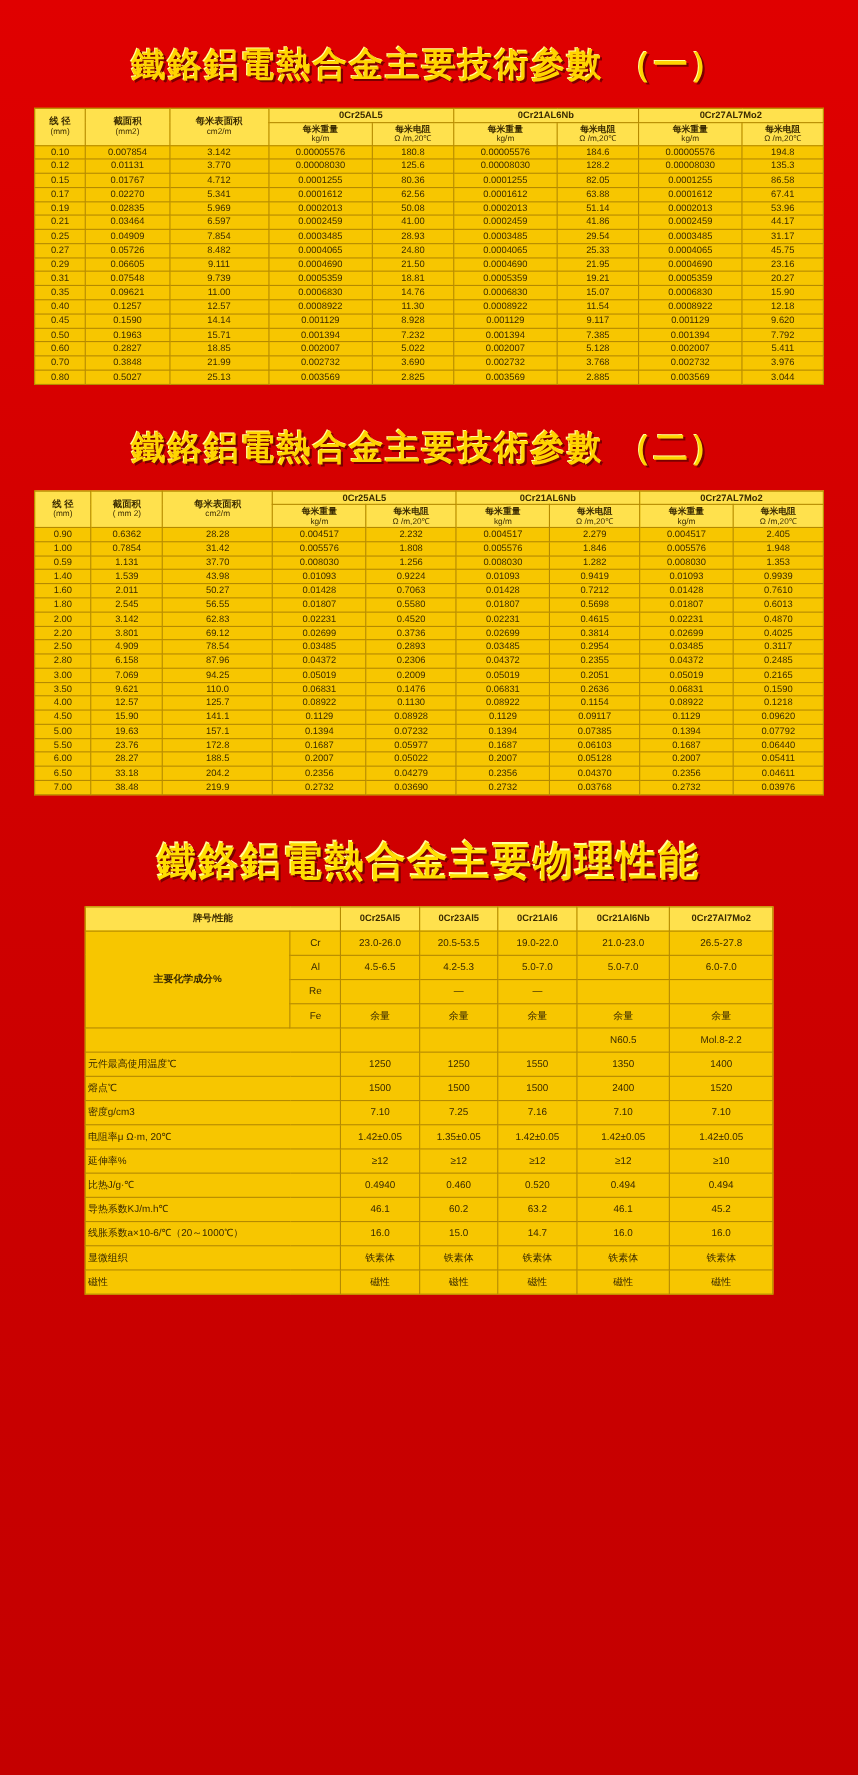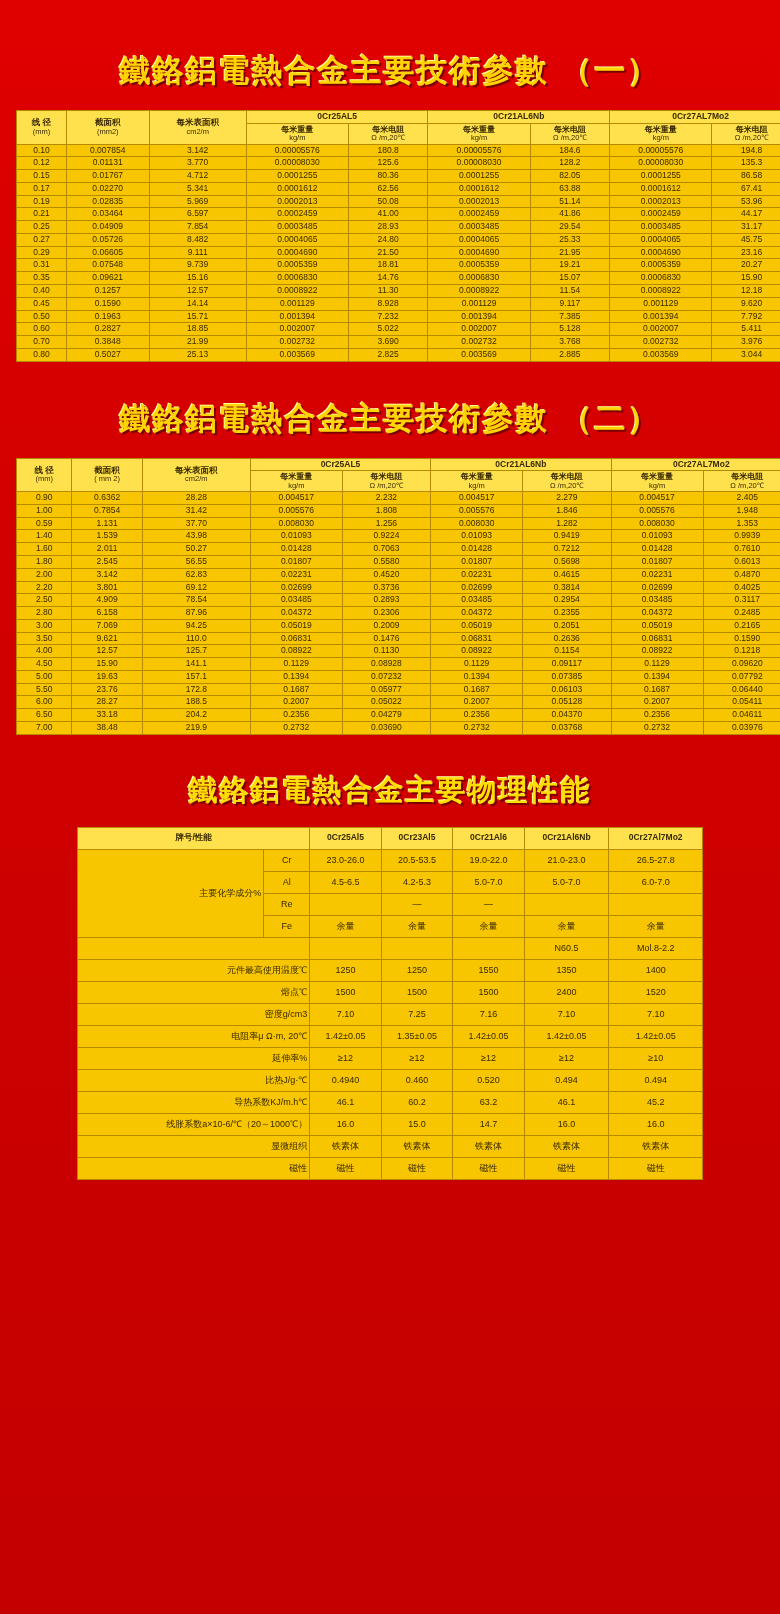--- a/index.html
+++ b/index.html
@@ -7,65 +7,65 @@
     width:780px;
     background:#e60000;
     font-family:"Liberation Sans", sans-serif;
     -webkit-font-smoothing:none;
   }
   .page{
     width:780px;
     min-height:1614px;
     background:linear-gradient(180deg,#e00000 0%,#d40000 30%,#cc0000 60%,#c40000 100%);
     position:relative;
-    padding:16px;
+    padding:4px;
     box-sizing:border-box;
   }
   .title{
     text-align:center;
     color:#ffd400;
     font-weight:bold;
     letter-spacing:2px;
     text-shadow:2px 2px 0 #7a0000, -1px -1px 0 #ffff99;
     font-family:"DejaVu Sans", sans-serif;
   }
   .title1{font-size:31px;padding:34px 0 18px;}
   .title2{font-size:31px;padding:30px 0 18px;}
-  .title3{font-size:29px;padding:30px 0 16px;color:#ffdd00;}
+  .title3{font-size:36px;padding:30px 0 16px;color:#ffdd00;}
   table{
     border-collapse:collapse;
     background:#f5c200;
     margin:0 auto;
     font-size:8.5px;
     color:#3a2a00;
     font-family:"Liberation Sans", sans-serif;
   }
-  table.t1, table.t2{width:776px;}
+  table.t1, table.t2{width:718px;}
   table.t3{width:626px;font-size:9px;}
   td,th{
     border:1px solid #b58a00;
     text-align:center;
     vertical-align:middle;
     padding:1px 2px;
     line-height:1.15;
   }
   thead td{
     background:#ffe14d;
     font-weight:bold;
     font-size:8.5px;
   }
   .t3 thead td{background:#ffe14d;font-weight:bold;}
   tbody td{background:#f7c600;}
   tbody tr:nth-child(even) td{background:#f7c600;}
   .hdr-sub{font-size:8px;font-weight:bold;margin-left:44px;}
   .unit{font-size:7.5px;display:block;font-weight:normal;}
   .sect{padding-bottom:6px;}
   .t3 td{height:19px;}
-  .t3 .lbl{text-align:right;}
-  .t3 .rot{font-weight:normal;text-align:right;}
+  .t3 .lbl{text-align:left;}
+  .t3 .rot{font-weight:bold;}
   .bottom-pad{height:14px;}
 </style>
 </head>
 <body>
 
 <div class="page">
 
   <div class="title title1">鐵鉻鋁電熱合金主要技術參數 （一）</div>
 
   <div class="sect">
@@ -222,21 +222,21 @@
             <td>0.0005359</td>
             <td>18.81</td>
             <td>0.0005359</td>
             <td>19.21</td>
             <td>0.0005359</td>
             <td>20.27</td>
           </tr>
           <tr>
             <td>0.35</td>
             <td>0.09621</td>
-            <td>15.16</td>
+            <td>11.00</td>
             <td>0.0006830</td>
             <td>14.76</td>
             <td>0.0006830</td>
             <td>15.07</td>
             <td>0.0006830</td>
             <td>15.90</td>
           </tr>
           <tr>
             <td>0.40</td>
             <td>0.1257</td>

